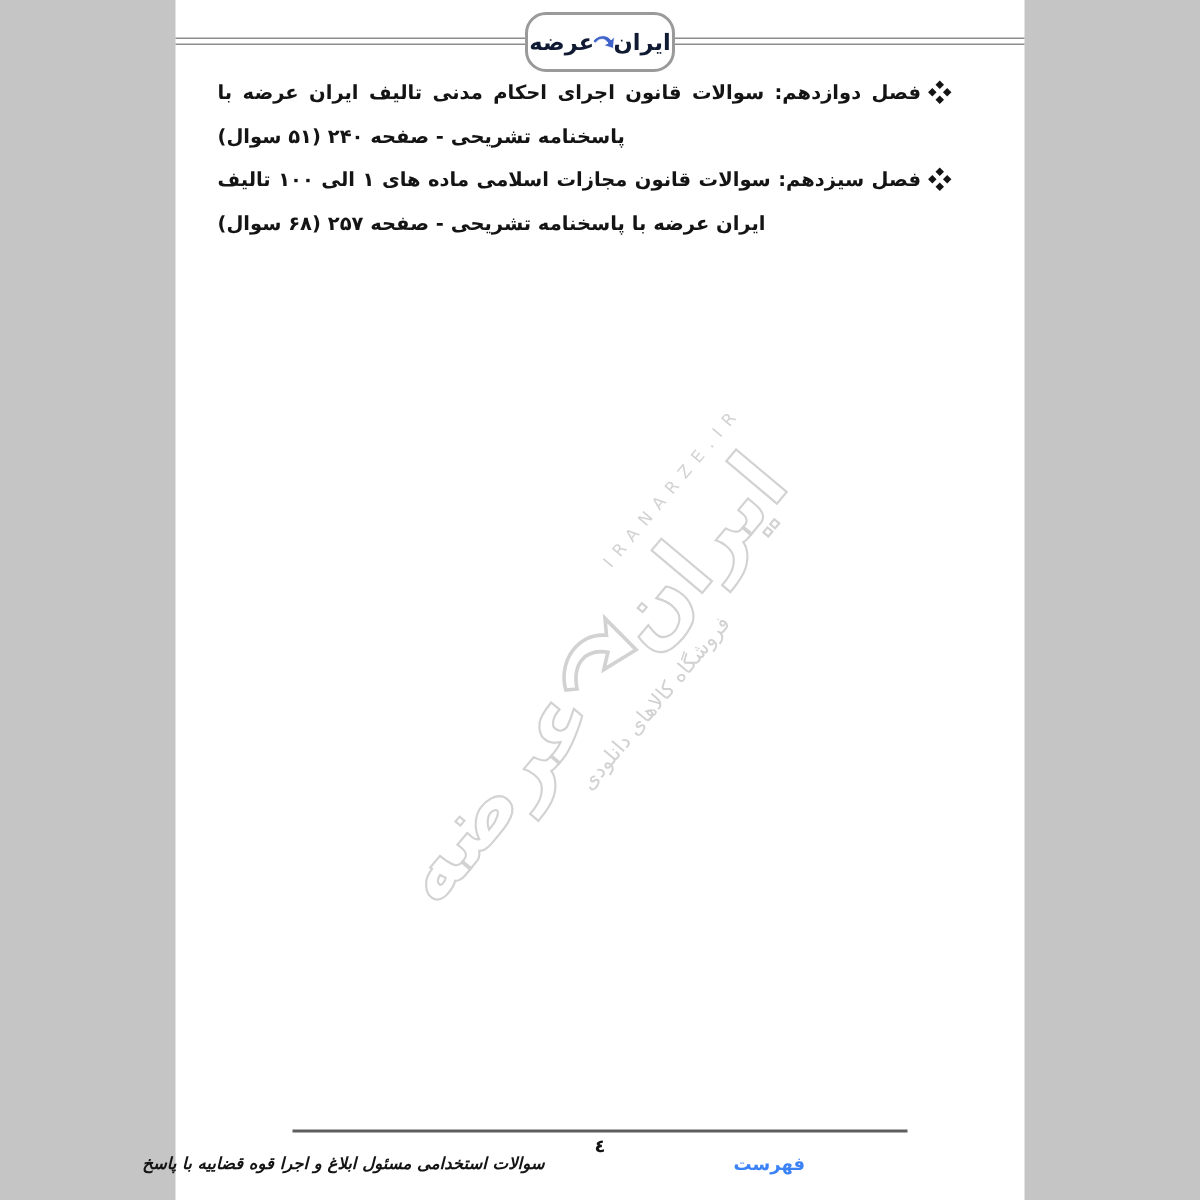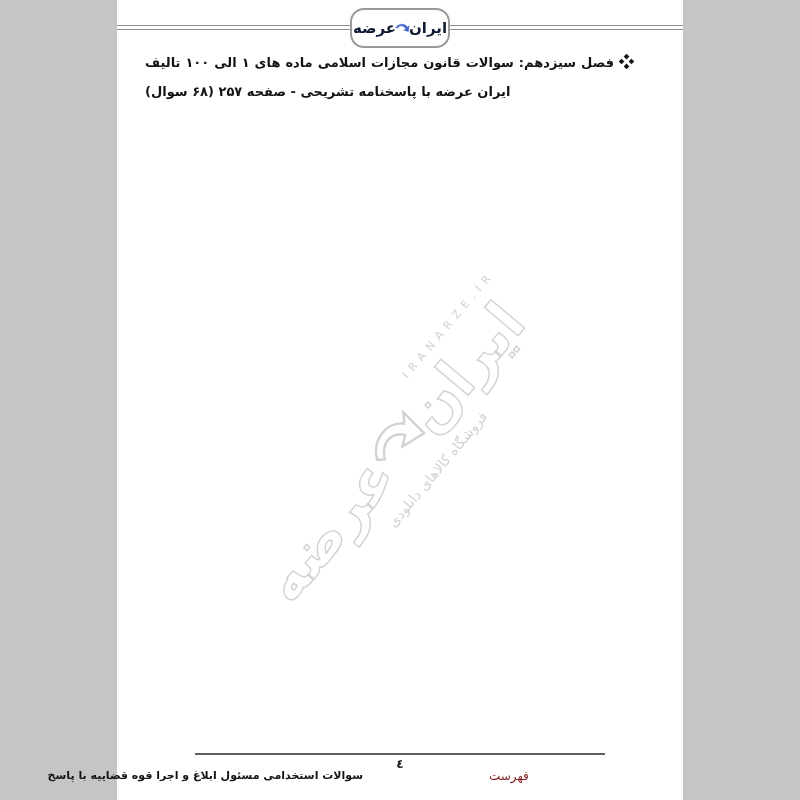--- a/index.html
+++ b/index.html
@@ -86,45 +86,54 @@
     position:absolute;left:78px;top:753px;width:410px;height:2px;
     background:#5e5e5e;
   }
   .footer-pagenum{
     position:absolute;left:263px;top:757px;width:40px;
     text-align:center;font-size:12px;font-weight:bold;color:#141414;
     direction:rtl;
   }
   .footer-section{
     position:absolute;left:372px;top:769px;
-    font-size:12px;font-weight:normal;color:#7f1d1d;direction:rtl;
+    font-size:12px;font-weight:bold;color:#3b82f6;direction:rtl;
   }
   .footer-title{
     position:absolute;left:16px;top:769px;width:230px;
     font-size:11px;font-weight:bold;color:#141414;direction:rtl;
-    text-align:left;white-space:nowrap;
+    text-align:left;white-space:nowrap;font-style:italic;
   }
 </style>
 </head>
 <body>
 
 <div class="paper">
 
   <div class="header-rule"></div>
   <div class="logo-pill">
     <div class="logo-inner">
       <span class="logo-word">ایران</span>
       <svg class="logo-arrow" viewBox="0 0 24 24" aria-hidden="true">
         <path d="M2 9 C6 3, 15 2, 19 8 L22 5 L21 16 L12 13 L16 11 C13 6, 8 6, 4 11 Z" fill="#3f63c9" stroke="#ffffff" stroke-width="0.8"></path>
       </svg>
       <span class="logo-word">عرضه</span>
     </div>
   </div>
 
   <div class="toc">
+    <div class="toc-item">
+      <span class="toc-bullet">
+          <i></i>
+          <i></i>
+          <i></i>
+          <i></i>
+        </span>
+      <div class="toc-text">فصل دوازدهم: سوالات قانون اجرای احکام مدنی تالیف ایران عرضه با پاسخنامه تشریحی - صفحه ۲۴۰ (۵۱ سوال)</div>
+    </div>
     <div class="toc-item">
       <span class="toc-bullet">
           <i></i>
           <i></i>
           <i></i>
           <i></i>
         </span>
       <div class="toc-text">فصل سیزدهم: سوالات قانون مجازات اسلامی ماده های ۱ الی ۱۰۰ تالیف ایران عرضه با پاسخنامه تشریحی - صفحه ۲۵۷ (۶۸ سوال)</div>
     </div>
   </div>

